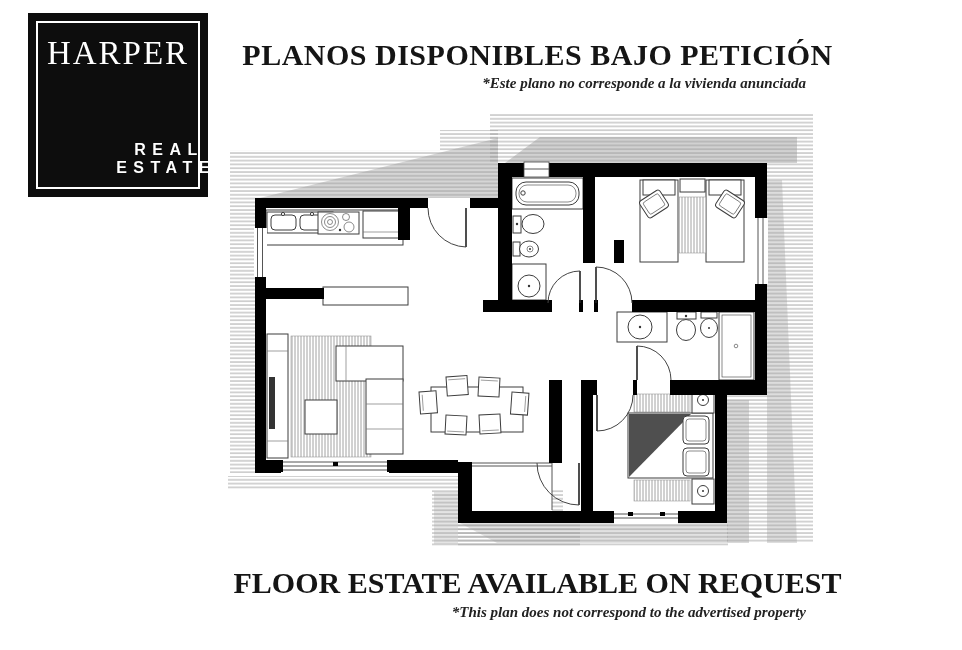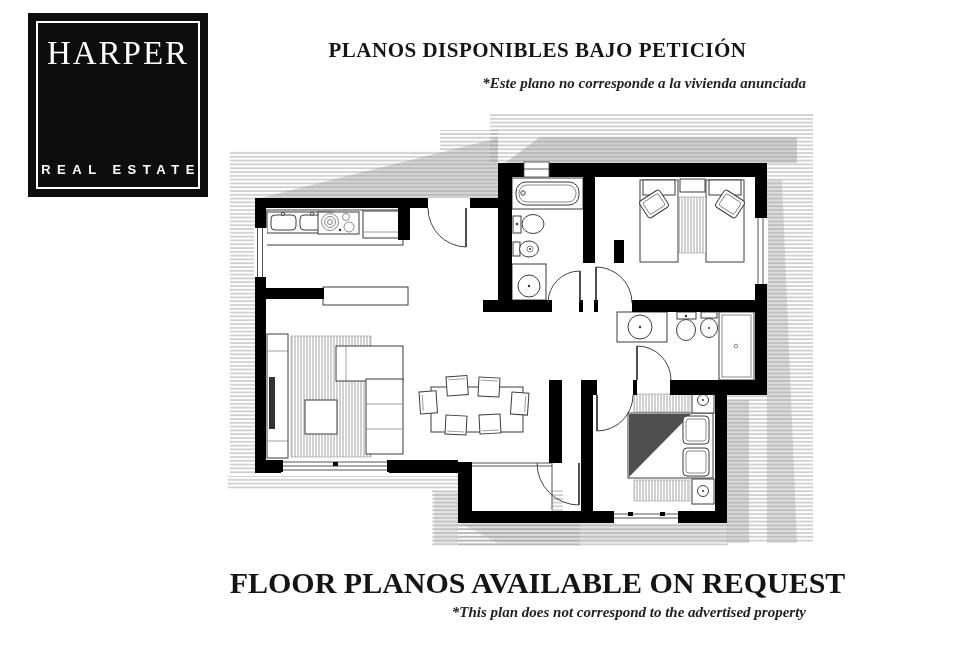--- a/index.html
+++ b/index.html
@@ -8,26 +8,26 @@
 
   
   .logo{position:absolute;left:20px;top:13px;width:180px;height:184px;
         background:var(--logo-background,#0d0d0d);margin-left:8px;}
   .logo-frame{position:absolute;inset:8px;border:2px solid var(--logo-text,#fff);}
   .logo-brand{position:absolute;top:22px;left:0;width:100%;text-align:center;
               color:var(--logo-text,#fff);font-family:"Liberation Serif",serif;
               font-size:33px;letter-spacing:2px;font-weight:500;}
   .logo-tagline{position:absolute;bottom:20px;left:0;width:100%;text-align:center;
                 color:var(--logo-text,#fff);font-family:"Liberation Sans",sans-serif;
-                font-size:13px;letter-spacing:6.5px;text-indent:6px;font-weight:bold;}
+                font-size:16px;letter-spacing:6.5px;text-indent:6px;font-weight:bold;padding-left:48px;}
 
   
   .banner{position:absolute;left:210px;width:655px;text-align:center;
           font-weight:bold;font-family:"Liberation Serif",serif;color:#151515;}
-  .title-es{top:38px;font-size:21px;letter-spacing:.5px;}
+  .title-es{top:38px;font-size:30px;letter-spacing:.5px;}
   .title-en{top:566px;font-size:30px;}
   .disclaimer{position:absolute;right:156px;font-style:italic;font-weight:bold;
               font-size:15px;color:#222;font-family:"Liberation Serif",serif;}
   .sub-es{top:75px;margin-left:29px;}
   .sub-en{top:604px;margin-left:8px;}
 
   
   #plan{position:absolute;left:0;top:0;}
   .wall{fill:var(--floorplan-wall,#000);}
   .hl{stroke:var(--floorplan-hatch,#9b9b9b);stroke-width:.9;}
@@ -49,21 +49,21 @@
 <div id="stage">
 
   <div class="logo">
     <div class="logo-frame"></div>
     <div class="logo-brand">HARPER</div>
     <div class="logo-tagline">REAL ESTATE</div>
   </div>
 
   <div class="banner title-es">PLANOS DISPONIBLES BAJO PETICIÓN</div>
   <div class="disclaimer sub-es">*Este plano no corresponde a la vivienda anunciada</div>
-  <div class="banner title-en">FLOOR PLANOS AVAILABLE ON REQUEST</div>
+  <div class="banner title-en">FLOOR ESTATE AVAILABLE ON REQUEST</div>
   <div class="disclaimer sub-en">*This plan does not correspond to the advertised property</div>
 
   <svg id="plan" width="962" height="650" viewBox="0 0 962 650">
     <defs>
       <pattern id="hatch" width="4" height="3.8" patternUnits="userSpaceOnUse">
         <line class="hl" x1="0" y1="1" x2="4" y2="1"></line>
       </pattern>
       <pattern id="vstripe" width="3" height="3" patternUnits="userSpaceOnUse">
         <line class="vl" x1="1" y1="0" x2="1" y2="3"></line>
       </pattern>

